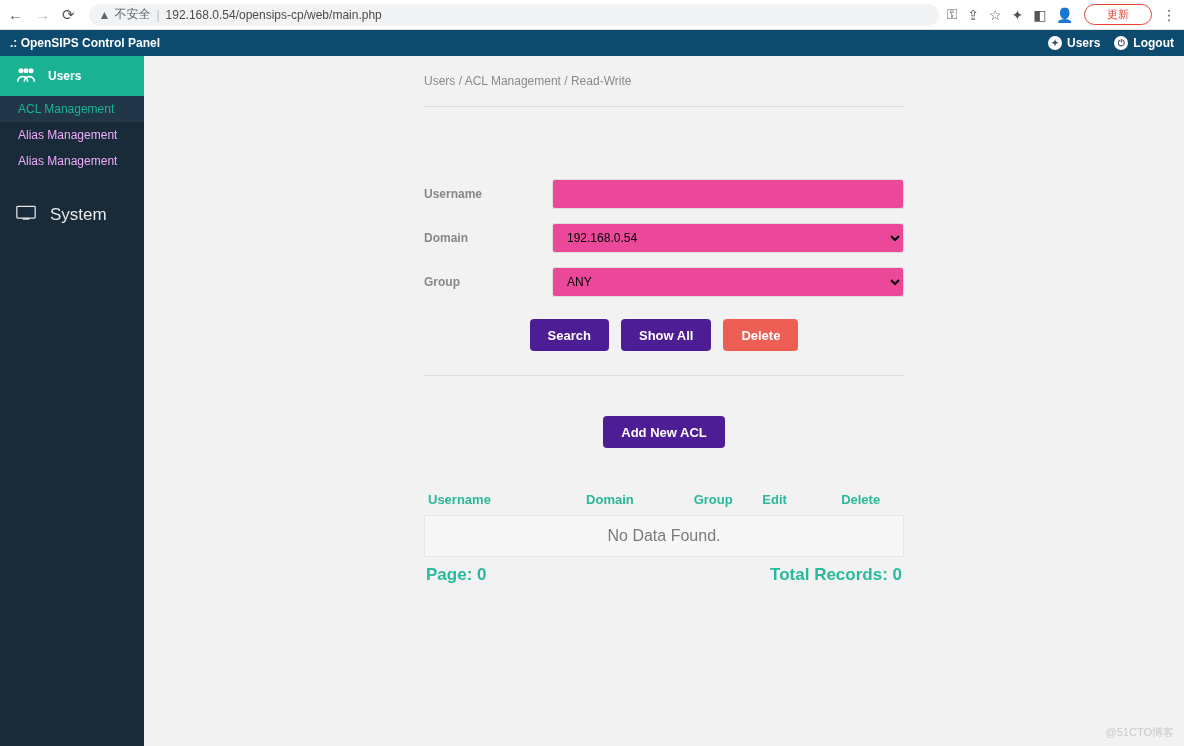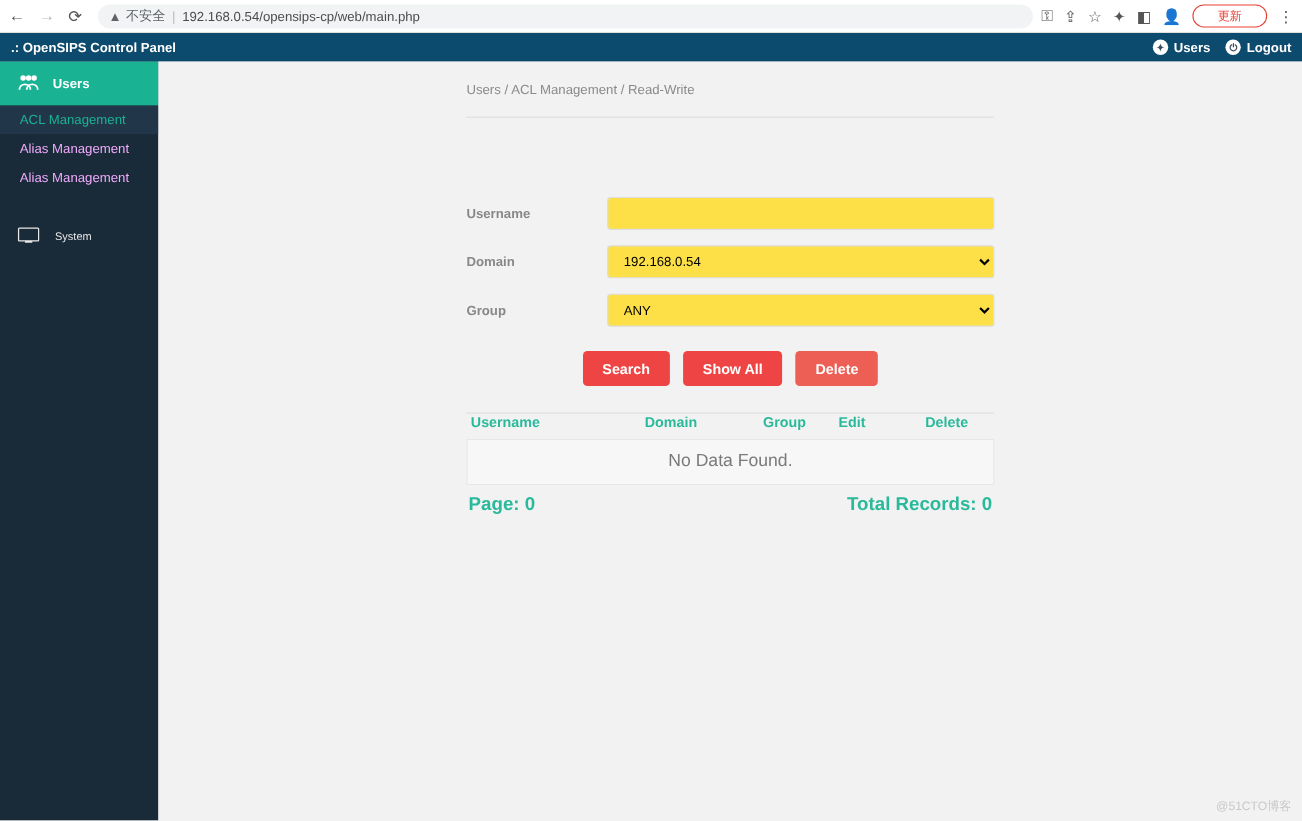--- a/index.html
+++ b/index.html
@@ -24,35 +24,35 @@
   .app-header .right a { color: #fff; text-decoration: none; display: flex; align-items: center; gap: 5px; font-weight: 600; }
   .icon-circ { width: 14px; height: 14px; border-radius: 50%; background: #fff; color: #3b4b5c; display: inline-flex; align-items: center; justify-content: center; font-size: 9px; font-weight: bold; }
 
   
   .layout { display: flex; height: calc(746px - 30px - 26px); }
   .sidebar { width: 144px; background: #192a39; display: flex; flex-direction: column; }
   .side-head { background: #19b394; color: #fff; height: 40px; display: flex; align-items: center; padding-left: 16px; gap: 12px; font-size: 12px; font-weight: 600; }
   .side-item { color: #f0abfc; font-size: 12px; height: 26px; display: flex; align-items: center; padding-left: 18px; cursor: pointer; }
   .side-item.active { color: #19b394; background: #22364a; }
   .side-block { margin-top: 20px; }
-  .side-head.secondary { background: transparent; color: #e8e8e8; font-weight: 400; font-size: 10px; height: 42px; gap: 14px; }
+  .side-head.secondary { background: transparent; color: #e8e8e8; font-weight: 400; font-size: 17px; height: 42px; gap: 14px; }
 
   .content { flex: 1; background: #f2f2f2; padding: 18px 0 0 0; display: flex; flex-direction: column; align-items: center; }
   .breadcrumb { width: 480px; max-width: 480px; color: #8a8a8a; font-size: 12px; padding-bottom: 18px; border-bottom: 1px solid #ddd; margin-bottom: 72px; align-self: center; }
   .breadcrumb-wrap { width: 480px; }
 
   .form-wrap { width: 480px; }
   .form-row { display: flex; align-items: center; margin-bottom: 14px; }
   .form-row label { width: 128px; color: #888; font-size: 12px; font-weight: 600; }
-  .form-row input, .form-row select { flex: 1; height: 30px; border: 1px solid #ddd; border-radius: 3px; padding: 0 10px; font-size: 12px; background: #fde047; }
+  .form-row input, .form-row select { flex: 1; height: 30px; border: 1px solid #ddd; border-radius: 3px; padding: 0 10px; font-size: 12px; background: #ec4899; }
   .form-row select { appearance: auto; }
 
   .btn-row { display: flex; justify-content: center; gap: 12px; margin-top: 22px; padding-bottom: 24px; border-bottom: 1px solid #ddd; }
   .btn { border: none; border-radius: 4px; color: #fff; font-size: 13px; font-weight: 600; height: 32px; padding: 0 18px; cursor: pointer; }
-  .btn.teal { background: #ef4444; }
+  .btn.teal { background: #4c1d95; }
   .btn.red { background: #ed5e55; }
 
   .add-row { display: flex; justify-content: center; margin: 40px 0 44px 0; }
 
   .table-wrap { width: 480px; }
   .thead { display: flex; padding: 0 4px 8px 4px; }
   .thead div { color: #29b99b; font-weight: 700; font-size: 13px; }
   .c-user { width: 130px; }
   .c-dom { width: 110px; text-align: center; }
   .c-grp { width: 100px; text-align: center; }
@@ -159,20 +159,23 @@
           <option>ANY</option>
         </select>
       </div>
 
       <div class="btn-row">
         <button class="btn teal">Search</button>
         <button class="btn teal">Show All</button>
         <button class="btn red">Delete</button>
       </div>
 
+      <div class="add-row">
+        <button class="btn teal">Add New ACL</button>
+      </div>
     </div>
 
     <div class="table-wrap">
       <div class="thead">
         <div class="c-user">Username</div>
         <div class="c-dom">Domain</div>
         <div class="c-grp">Group</div>
         <div class="c-edit">Edit</div>
         <div class="c-del">Delete</div>
       </div>

